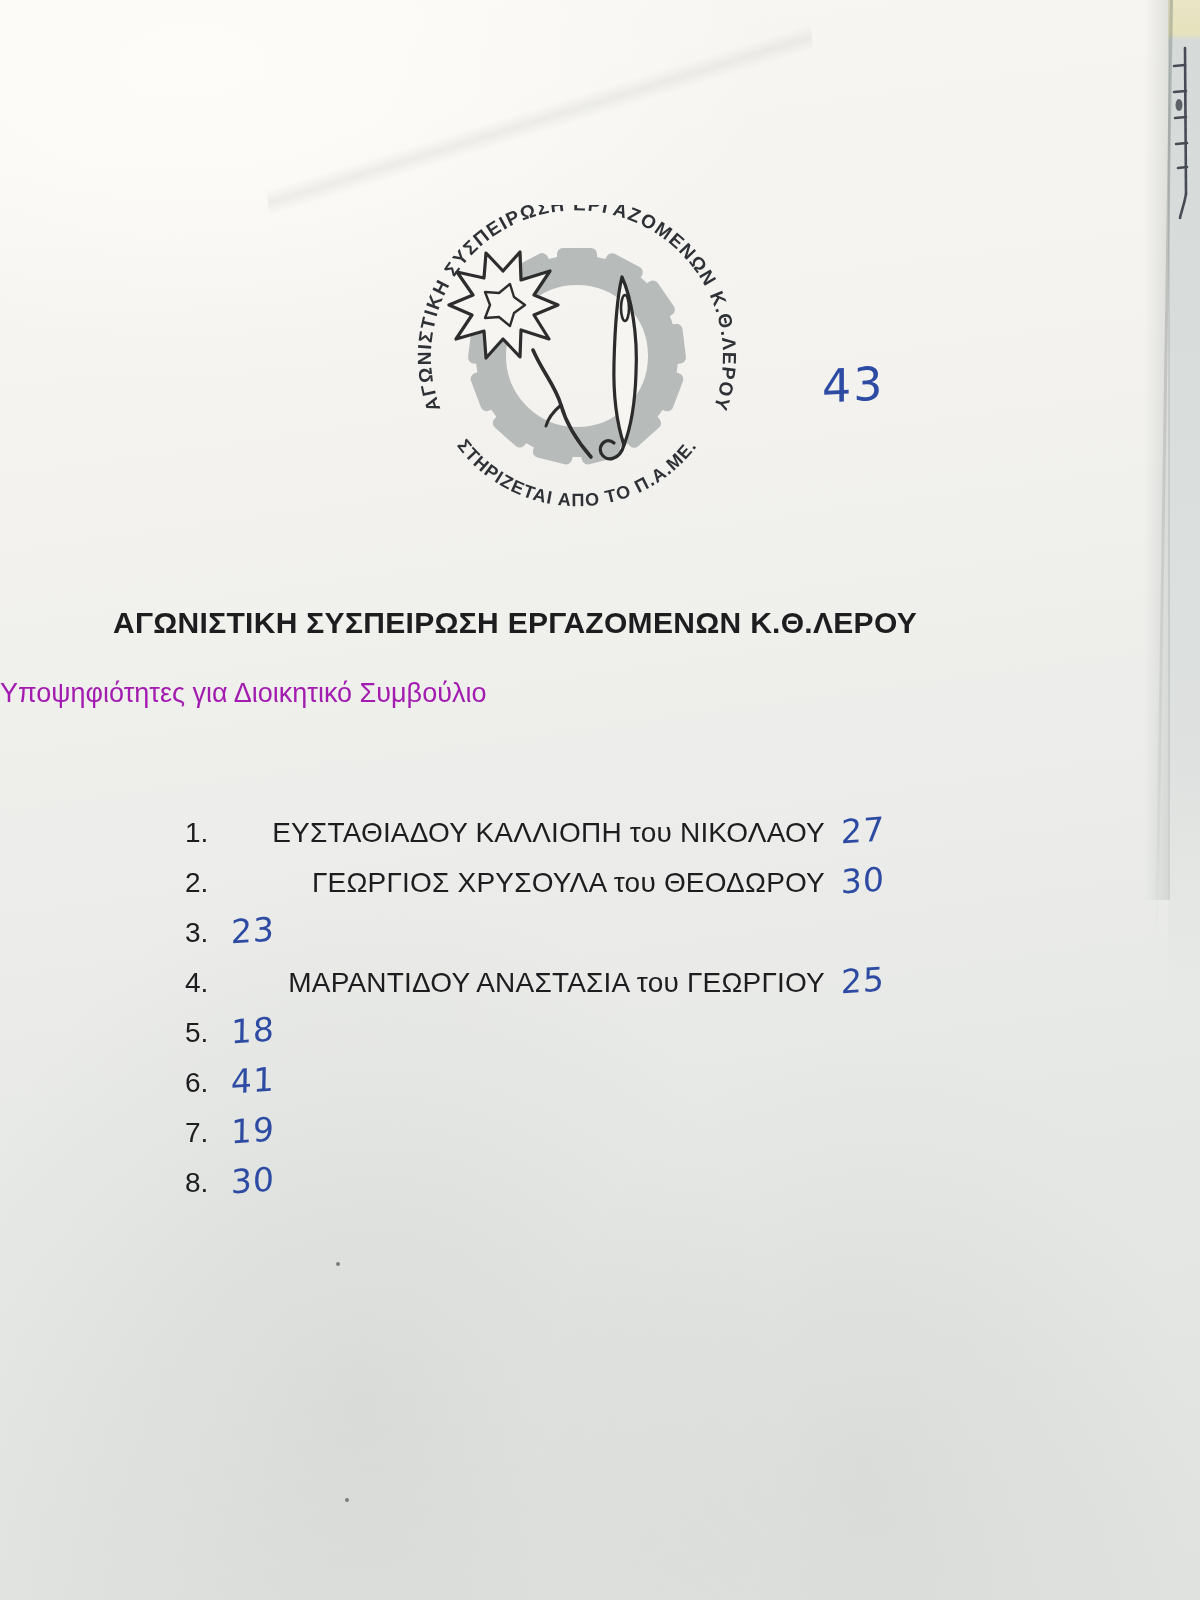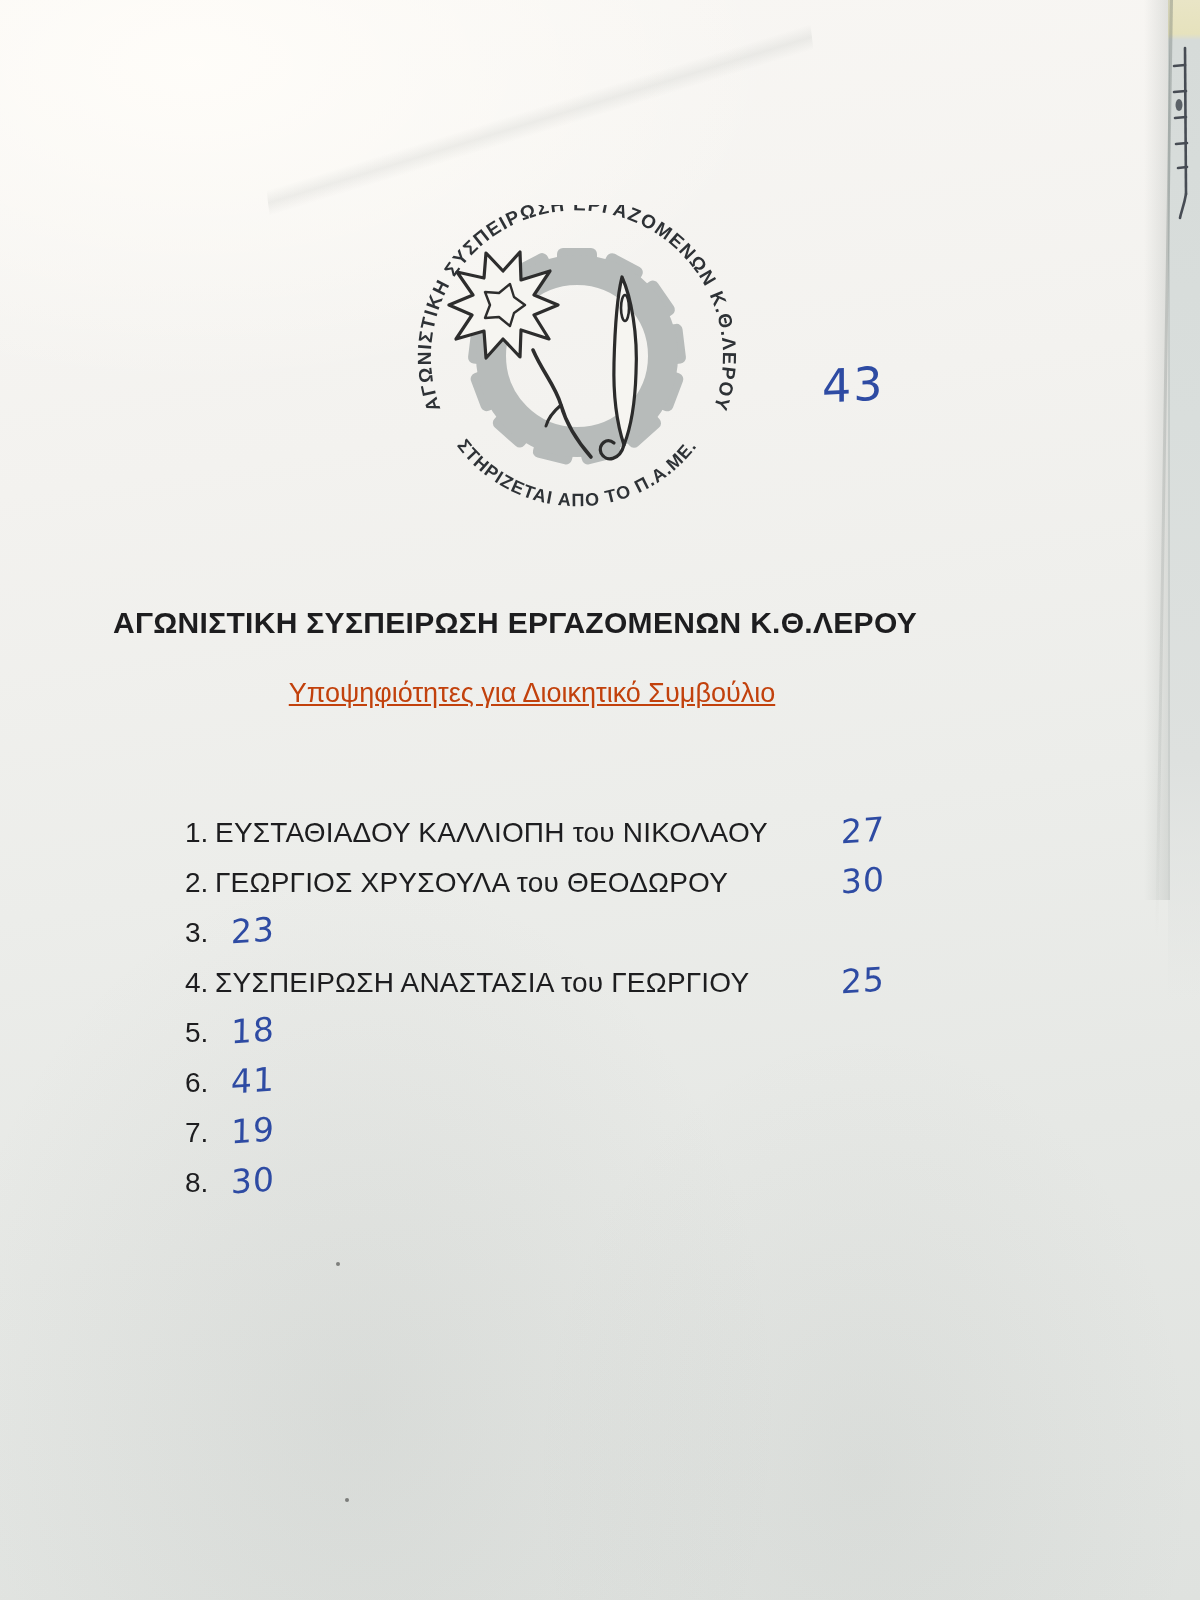--- a/index.html
+++ b/index.html
@@ -53,33 +53,33 @@
     position:absolute; left:822px; top:362px; font-size:46px; line-height:1;
     transform:rotate(-3deg) skewX(-3deg); letter-spacing:2px;
   }
 
   
   .doc-title {
     position:absolute; left:0; top:606px; width:1030px; text-align:center;
     font-size:30px; font-weight:bold; color:#1d1d1f; letter-spacing:0.3px;
   }
   .doc-subtitle {
-    position:absolute; left:0; top:678px; width:1064px; text-align:center;
-    font-size:27px; color:#c2410c;text-decoration:underline;
+    position:absolute; left:0; top:678px; width:1064px; text-align:left;
+    font-size:27px; color:#a21caf;
   }
 
   
   .candidate-list {
     position:absolute; left:185px; top:816px; width:980px;
     display:flex; flex-direction:column; gap:18px;
     font-size:28px; line-height:30px; color:#1d1d1f;
   }
   .candidate-row { display:flex; align-items:baseline; white-space:nowrap; }
   .candidate-num { width:30px; flex:0 0 auto; }
-  .candidate-name { min-width:610px; letter-spacing:0.2px; }
+  .candidate-name { min-width:610px; letter-spacing:0.2px;text-align:right; }
   .candidate-votes {
     margin-left:16px; font-size:33px; line-height:30px;
     transform:rotate(-4deg) skewX(-5deg); letter-spacing:1px;
   }
 </style>
 </head>
 <body>
 
 <div id="screen">
 
@@ -168,21 +168,21 @@
       <span class="candidate-votes ink">30</span>
     </div>
 
     <div class="candidate-row">
       <span class="candidate-num">3.</span>
       <span class="candidate-votes ink">23</span>
     </div>
 
     <div class="candidate-row">
       <span class="candidate-num">4.</span>
-      <span class="candidate-name">ΣΥΣΠΕΙΡΩΣΗ ΑΝΑΣΤΑΣΙΑ του ΓΕΩΡΓΙΟΥ</span>
+      <span class="candidate-name">ΜΑΡΑΝΤΙΔΟΥ ΑΝΑΣΤΑΣΙΑ του ΓΕΩΡΓΙΟΥ</span>
       <span class="candidate-votes ink">25</span>
     </div>
 
     <div class="candidate-row">
       <span class="candidate-num">5.</span>
       <span class="candidate-votes ink">18</span>
     </div>
 
     <div class="candidate-row">
       <span class="candidate-num">6.</span>

